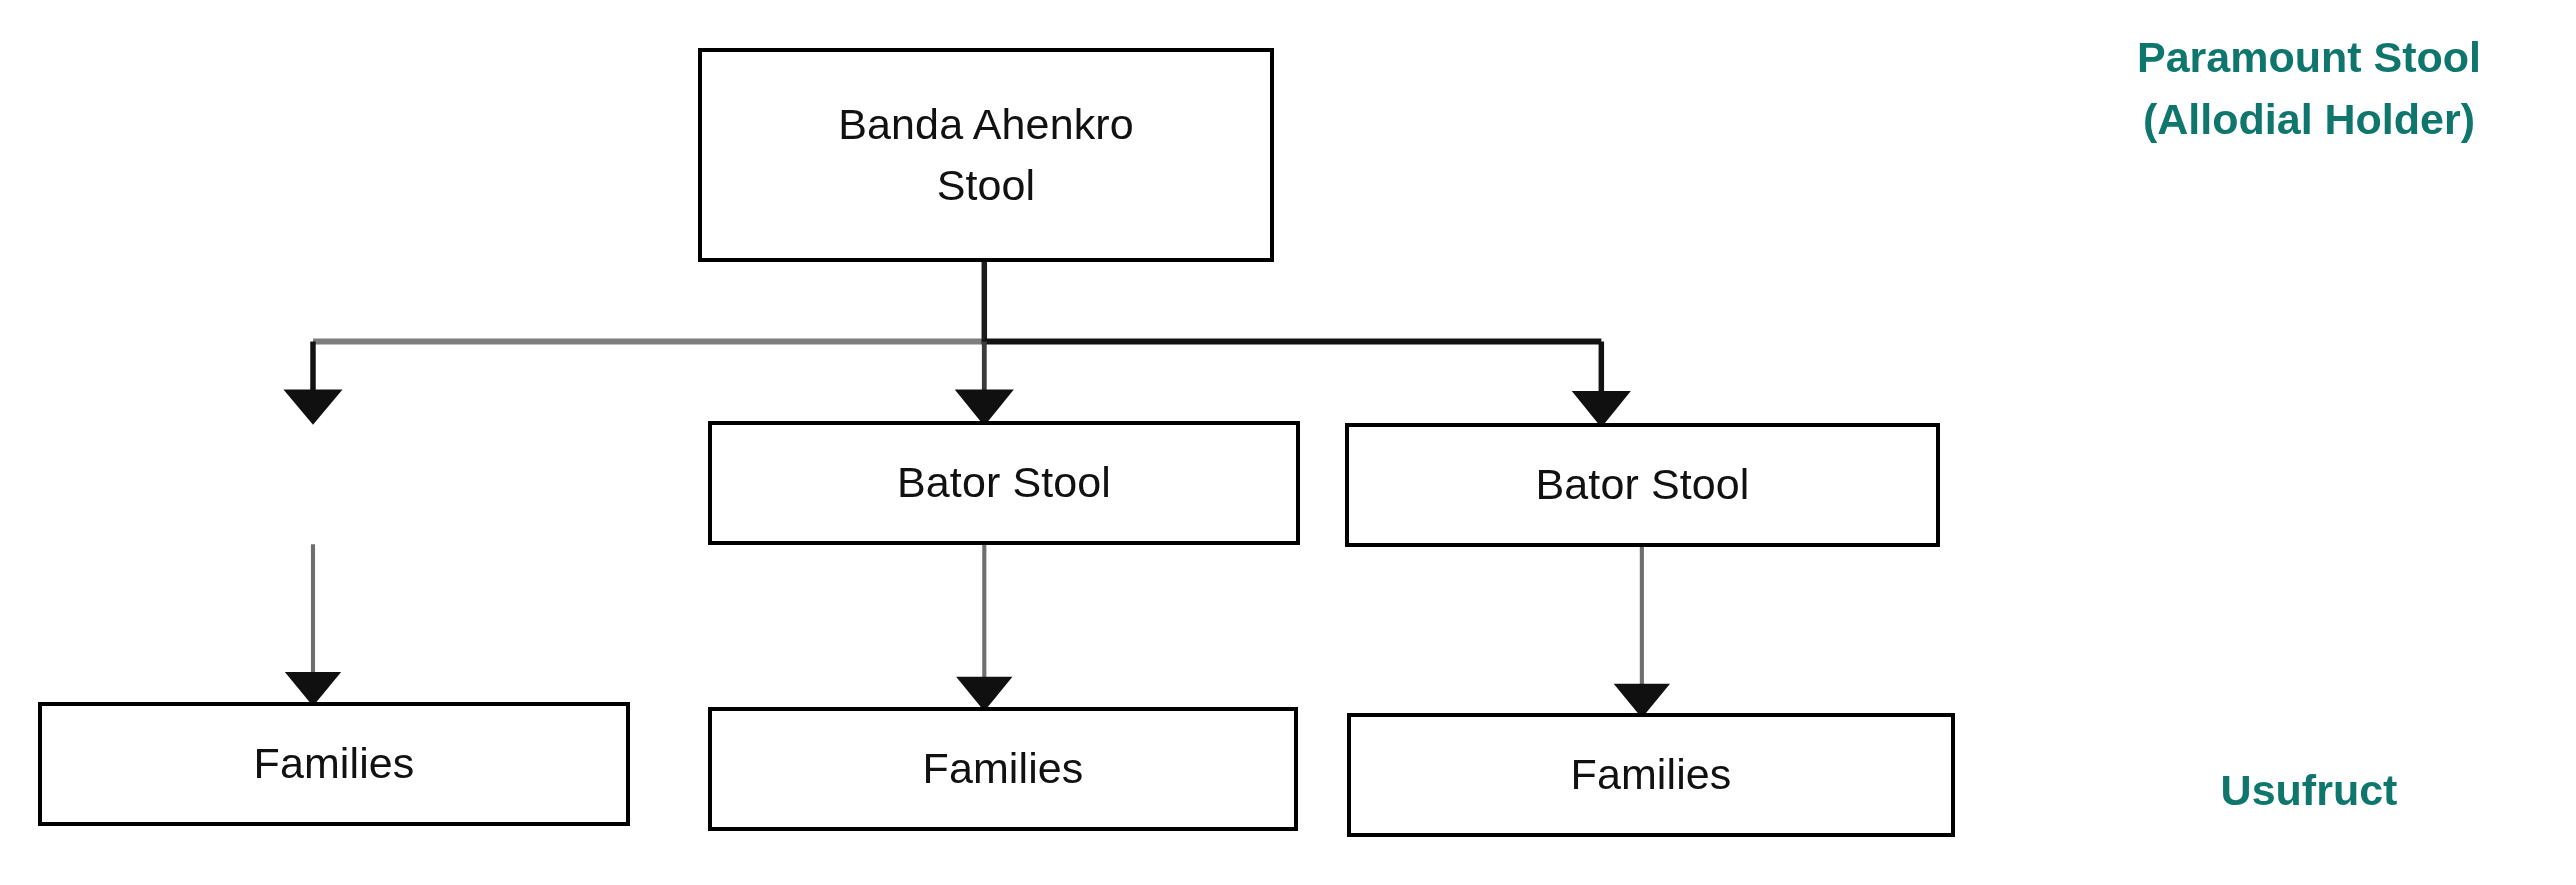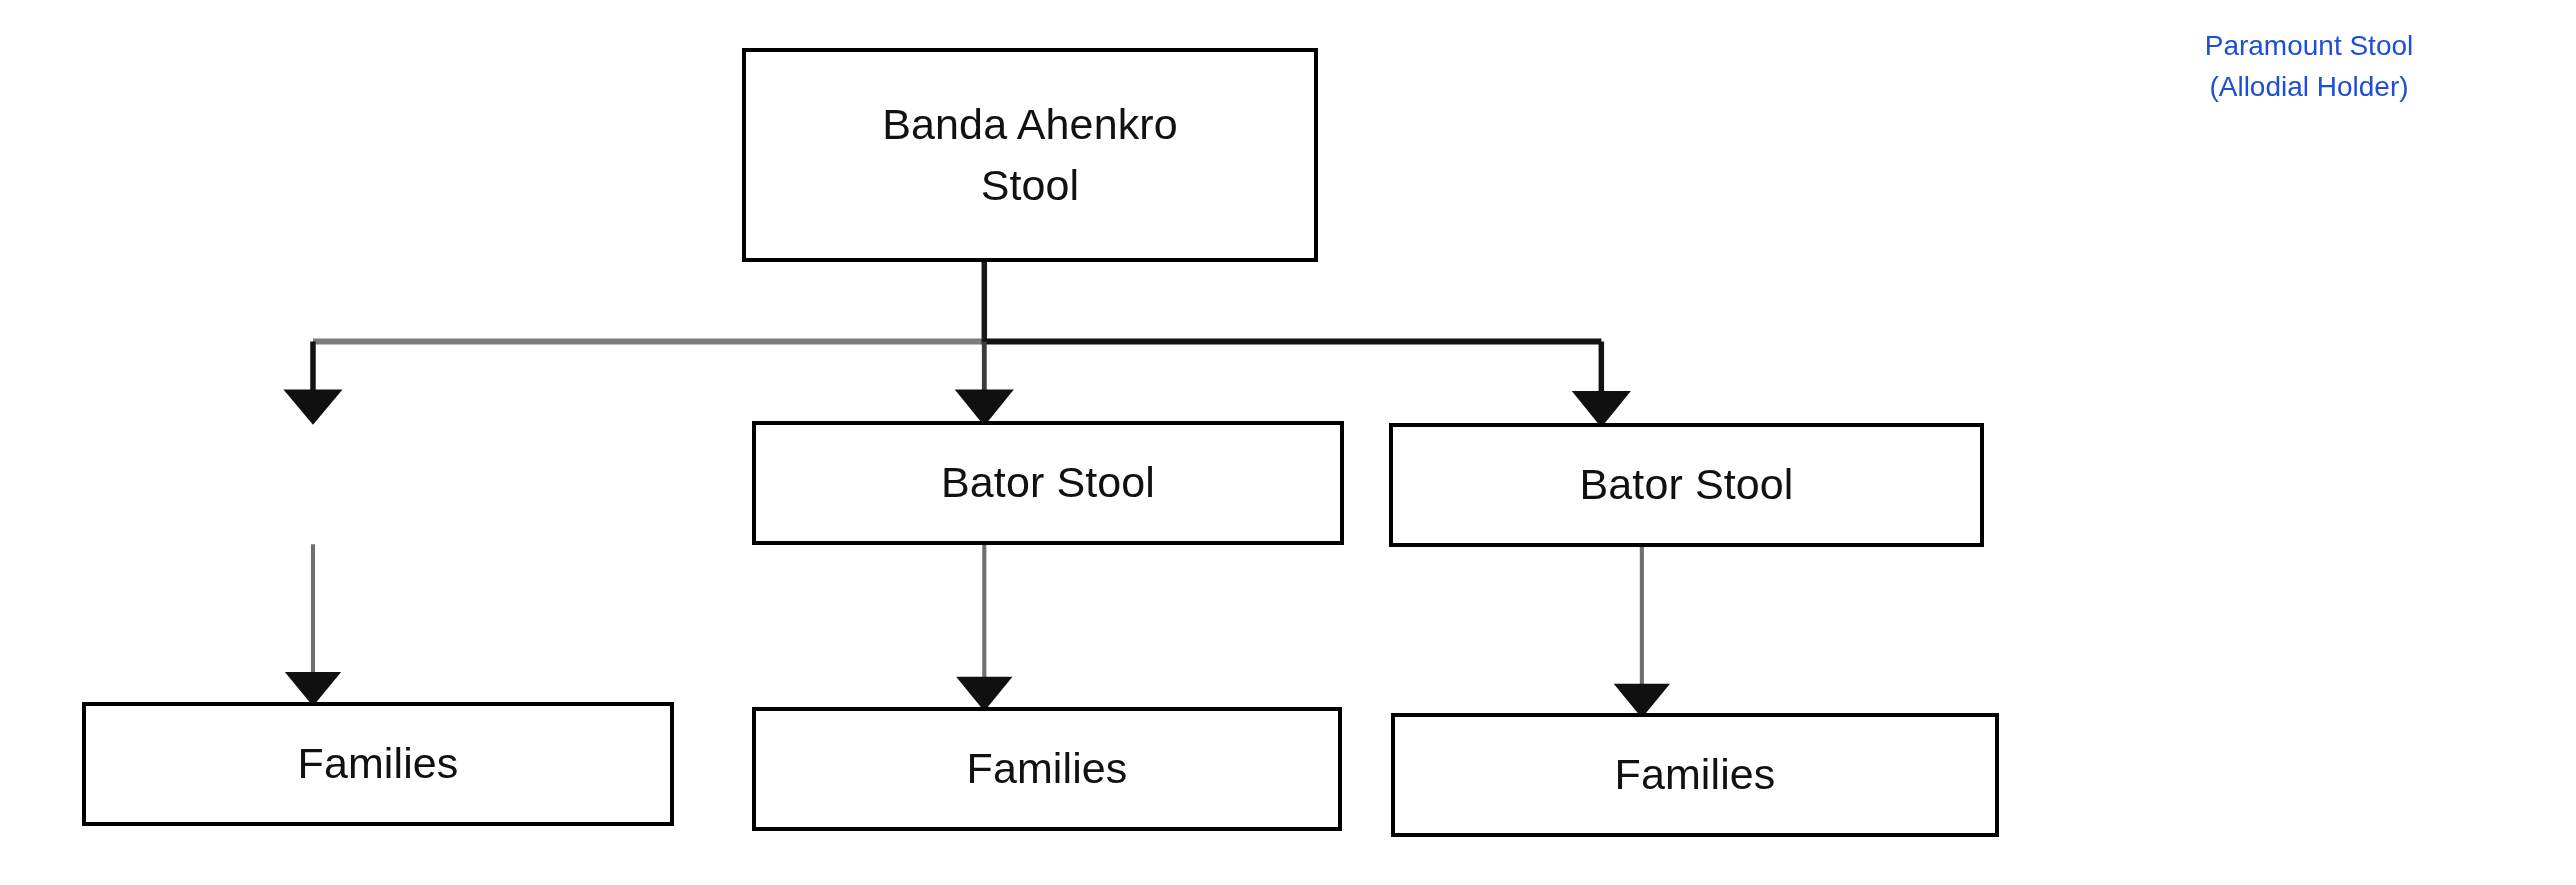--- a/index.html
+++ b/index.html
@@ -27,21 +27,20 @@
     border: 4.8px solid #000000;
     display: flex;
     align-items: center;
     justify-content: center;
     text-align: center;
     font-size: 43px;
     line-height: 1.42;
     font-weight: 400;
     color: #111111;
     letter-spacing: 0.1px;
-    margin-left: 44px;
   }
   .node .node-text {
     display: block;
     width: 100%;
     white-space: pre-line;
   }
   
   #node-root {
     left: 698px;
     top: 48px;
@@ -53,24 +52,25 @@
   #node-sub-2 { left: 1345px; top: 423px; width: 595px; height: 124px; }
 
   #node-fam-0 { left: 38px;   top: 702px; width: 592px; height: 124px; }
   #node-fam-1 { left: 708px; top: 707px; width: 590px; height: 124px; }
   #node-fam-2 { left: 1347px; top: 713px; width: 608px; height: 124px; }
 
   
   .side-label {
     position: absolute;
     text-align: center;
-    font-size: 28px;
+    font-size: 43px;
     line-height: 1.45;
-    color: #1d4ed8;
+    color: #0f766e;
     white-space: pre-line;
+    font-weight: bold;
   }
   #side-label-0 { left: 2048px; top: 26px;   width: 522px; }
   #side-label-1 { left: 2048px; top: 412px;  width: 522px; }
   #side-label-2 { left: 2048px; top: 759px; width: 522px; }
 
   
   #connectors {
     position: absolute;
     left: 0;
     top: 0;
@@ -127,15 +127,16 @@
   </div>
   <div class="node" id="node-fam-1">
     <span class="node-text">Families</span>
   </div>
   <div class="node" id="node-fam-2">
     <span class="node-text">Families</span>
   </div>
 
   <div class="side-label" id="side-label-0">Paramount Stool
 (Allodial Holder)</div>
+  <div class="side-label" id="side-label-2">Usufruct</div>
 
 </div>
 
 
 </body></html>

